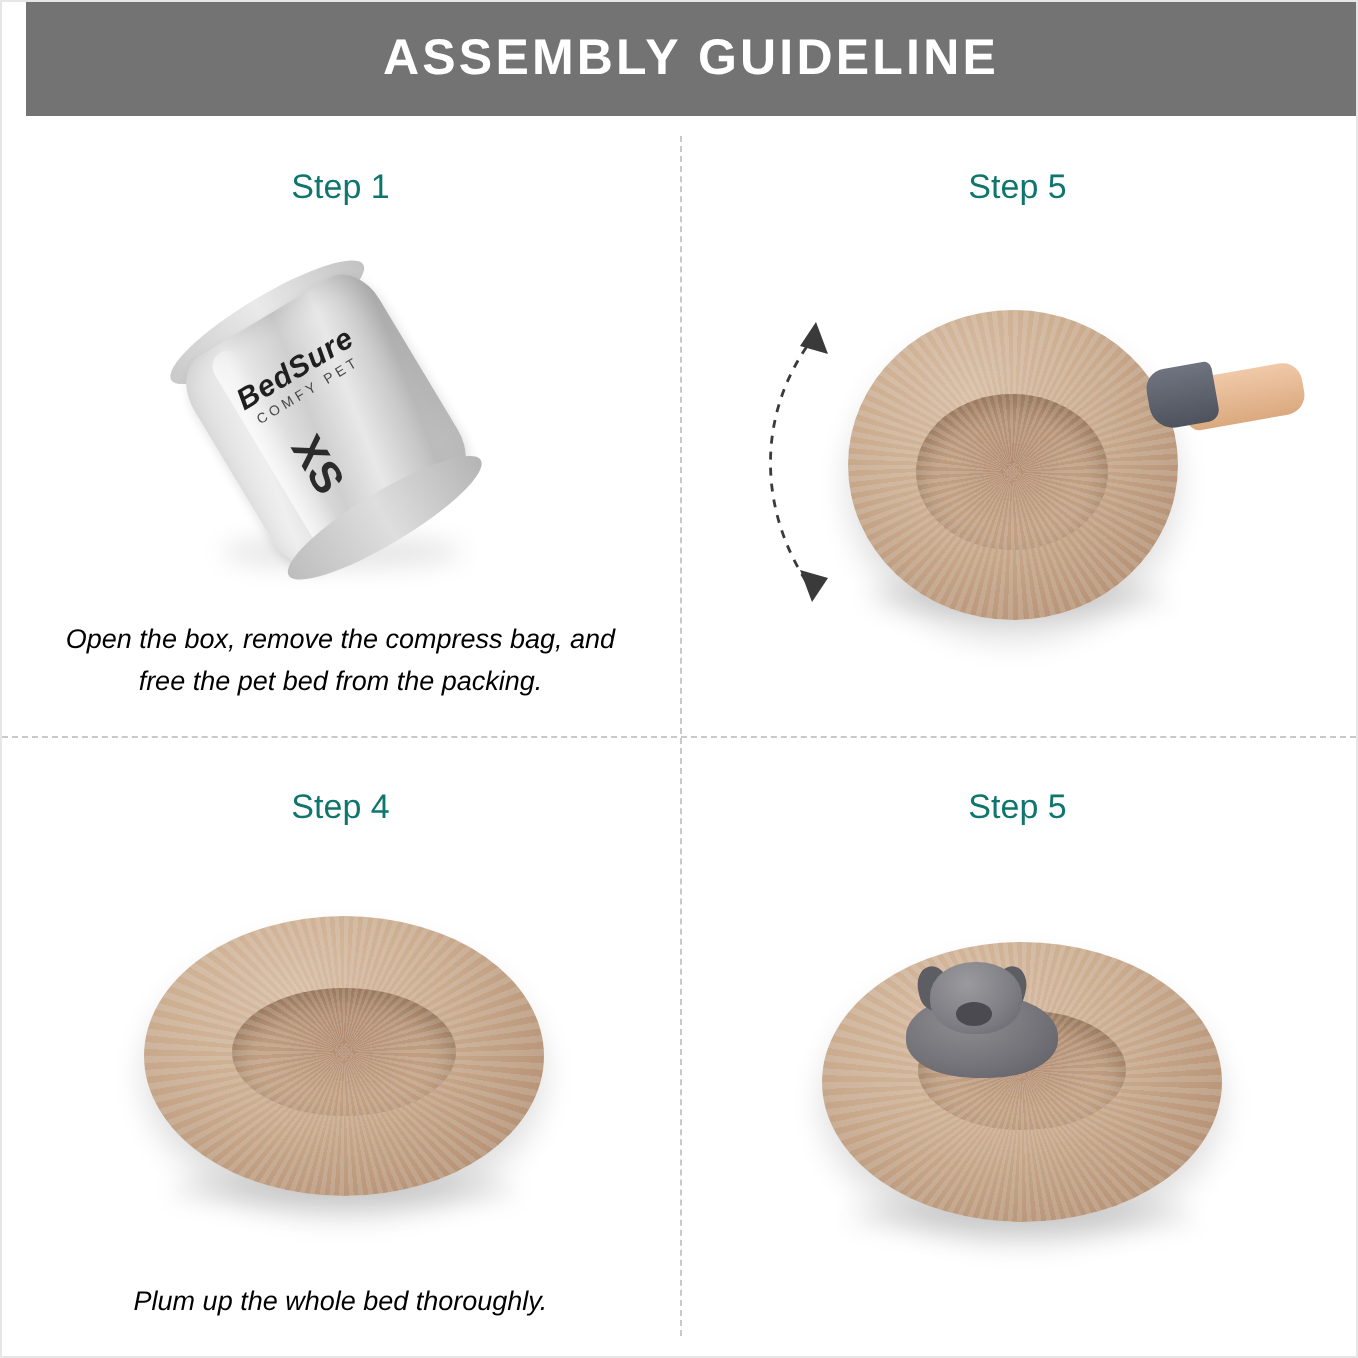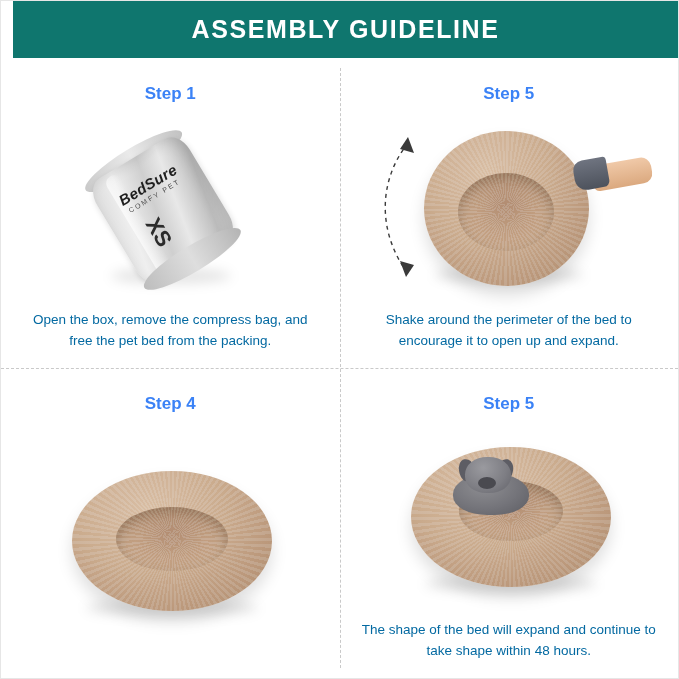--- a/index.html
+++ b/index.html
@@ -19,21 +19,21 @@
     width: 679px;
     height: 679px;
     box-sizing: border-box;
     border: 1px solid #e6e6e6;
     background: #fff;
   }
 
   
   .header {
     height: 57px;
-    background: #0f766e;
+    background: #737373;
     display: flex;
     align-items: center;
     justify-content: center;
     margin-left: 12px;
   }
   .header-title {
     color: #ffffff;
     font-size: 25px;
     font-weight: bold;
     letter-spacing: 1.6px;
@@ -68,39 +68,40 @@
   .cell {
     position: relative;
     display: flex;
     flex-direction: column;
     align-items: center;
     padding: 26px 18px 10px 18px;
     box-sizing: border-box;
   }
   .step-title {
     font-size: 17px;
-    color: #3b82f6;
+    color: #0f766e;
     margin-bottom: 4px;
-    font-weight: bold;
+    font-weight: normal;
   }
   .art {
     flex: 1;
     width: 100%;
     position: relative;
     display: flex;
     align-items: center;
     justify-content: center;
   }
   .caption {
     font-size: 13.5px;
     line-height: 1.55;
-    color: #0369a1;
+    color: #000000;
     text-align: center;
     max-width: 300px;
     padding-bottom: 6px;
+    font-style: italic;
   }
 
   
   .roll-wrap {
     position: relative;
     width: 190px;
     height: 175px;
   }
   .roll {
     position: absolute;
@@ -397,37 +398,37 @@
             <div class="bed-inner">
               <div class="bed-inner-fur"></div>
             </div>
           </div>
           <div class="hand">
             <div class="forearm"></div>
             <div class="fist"></div>
           </div>
         </div>
       </div>
-      <div class="caption">Shake around the perimeter of the bed to encourage it to open up and expand.</div>
     </div>
 
     <div class="cell">
       <div class="step-title">Step 4</div>
       <div class="art">
         <div class="s3-wrap">
           <div class="ground-shadow" style="left:66px; top:146px; width:172px; height:18px;"></div>
           <div class="s3-bed bed">
             <div class="bed-outer"></div>
             <div class="bed-fur"></div>
             <div class="bed-inner">
               <div class="bed-inner-fur"></div>
             </div>
           </div>
         </div>
       </div>
+      <div class="caption">Plum up the whole bed thoroughly.</div>
     </div>
 
     <div class="cell">
       <div class="step-title">Step 5</div>
       <div class="art">
         <div class="s4-wrap">
           <div class="ground-shadow" style="left:66px; top:146px; width:172px; height:18px;"></div>
           <div class="s4-bed bed">
             <div class="bed-outer"></div>
             <div class="bed-fur"></div>
@@ -437,17 +438,16 @@
           </div>
           <div class="dog">
             <div class="dog-body"></div>
             <div class="dog-ear l"></div>
             <div class="dog-ear r"></div>
             <div class="dog-head"></div>
             <div class="dog-snout"></div>
           </div>
         </div>
       </div>
-      <div class="caption">The shape of the bed will expand and continue to take shape within 48 hours.</div>
     </div>
 
   </div>
 </div>
 
 </body></html>

